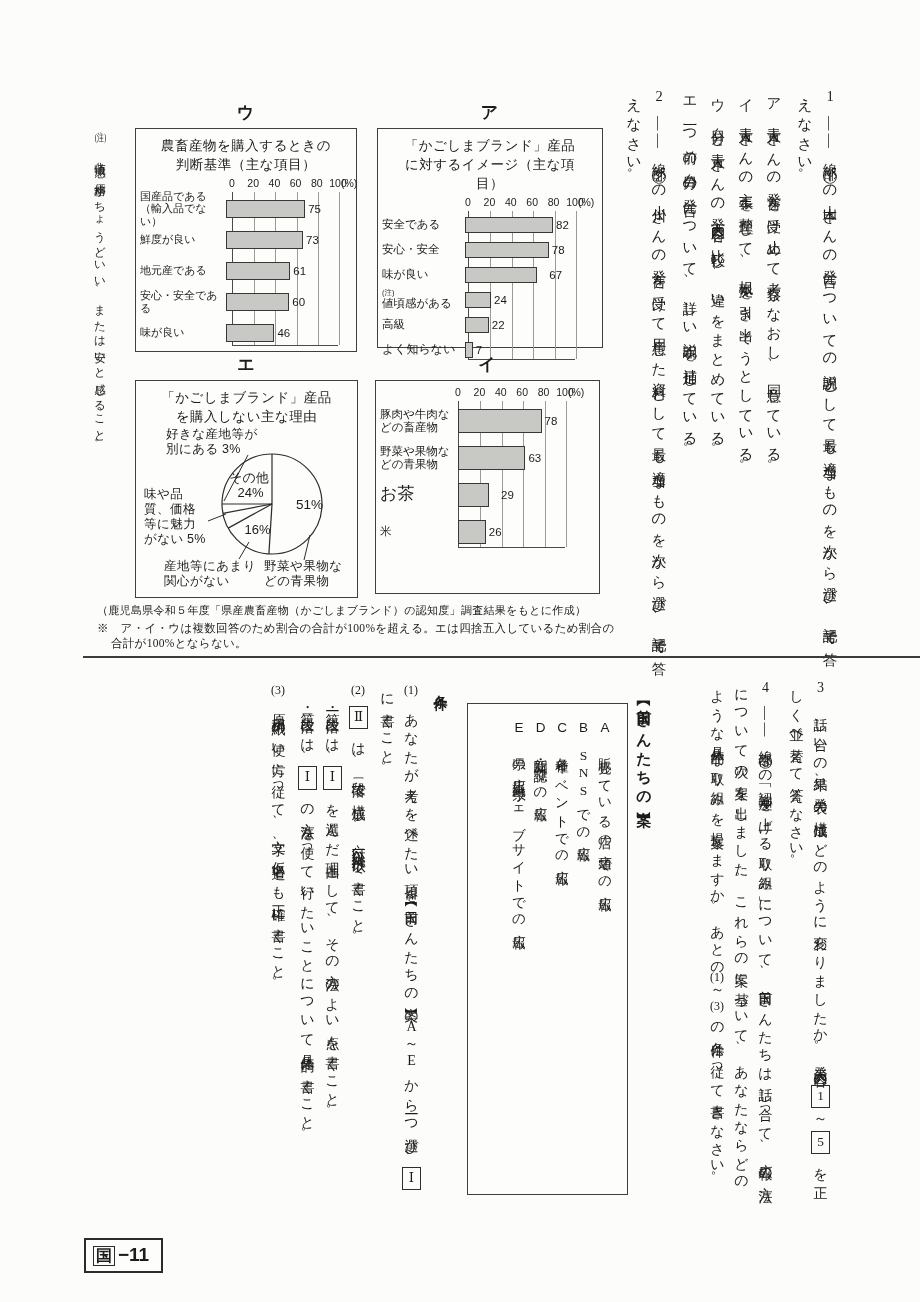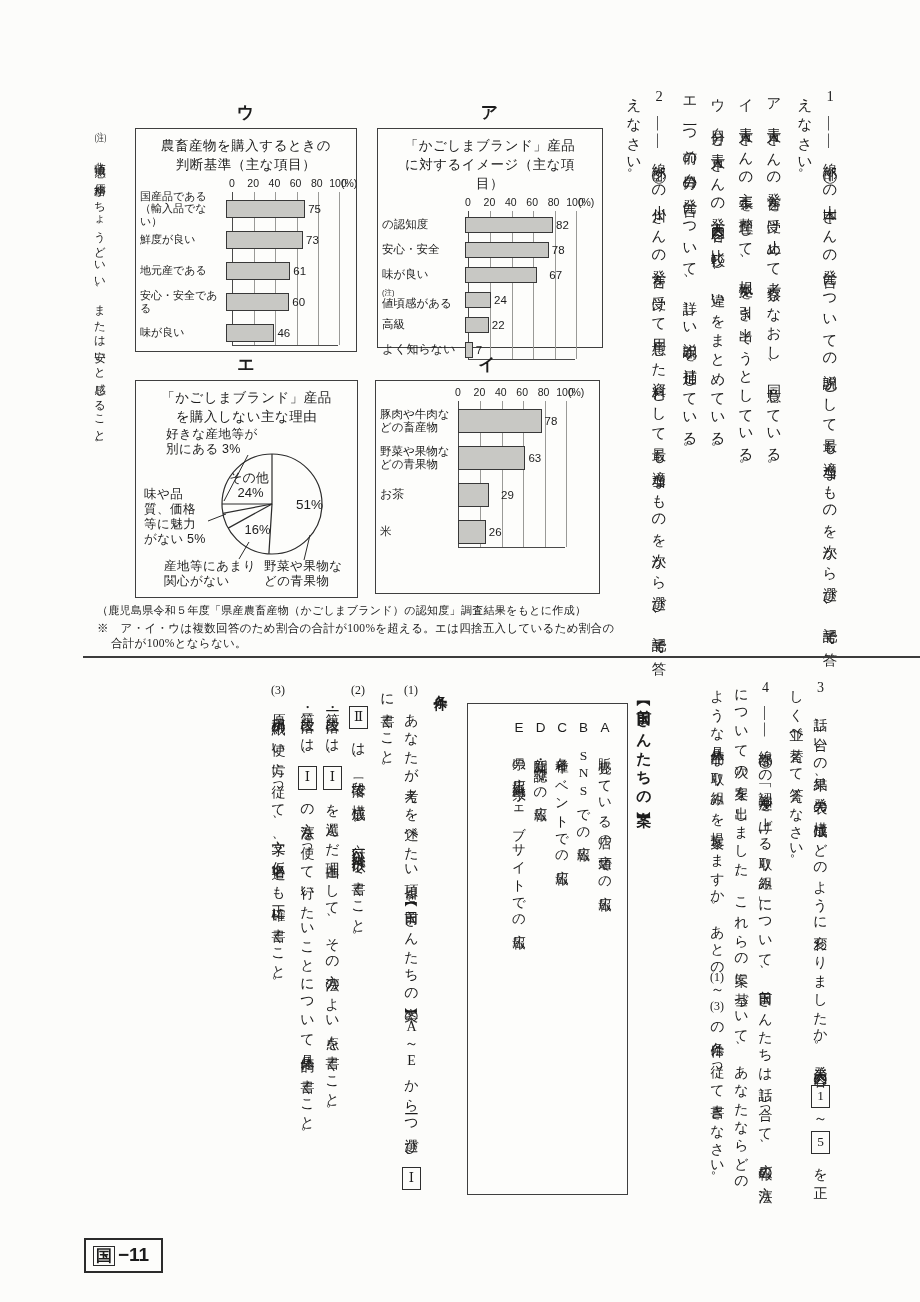--- a/index.html
+++ b/index.html
@@ -120,21 +120,21 @@
         </div>
         <div class="cplot">
           <div class="cgrid" style="left:86px;width:107px">
             <u style="left:21.4px"></u>
             <u style="left:42.8px"></u>
             <u style="left:64.2px"></u>
             <u style="left:85.6px"></u>
             <u style="left:107.0px"></u>
           </div>
           <div class="brow" style="height:25px">
-            <div class="blabel" style="width:86px;font-size:11.5px">の認知度</div>
+            <div class="blabel" style="width:86px;font-size:11.5px">安全である</div>
             <div class="btrack" style="width:137px">
               <div class="bbar" style="width:87.7px;height:16px"></div>
               <span class="bval" style="left:90.7px">82</span>
             </div>
           </div>
           <div class="brow" style="height:25px">
             <div class="blabel" style="width:86px;font-size:11.5px">安心・安全</div>
             <div class="btrack" style="width:137px">
               <div class="bbar" style="width:83.5px;height:16px"></div>
               <span class="bval" style="left:86.5px">78</span>
@@ -199,21 +199,21 @@
             </div>
           </div>
           <div class="brow" style="height:37px">
             <div class="blabel" style="width:78px;font-size:11.5px">野菜や果物などの青果物</div>
             <div class="btrack" style="width:137px">
               <div class="bbar" style="width:67.4px;height:24px"></div>
               <span class="bval" style="left:70.4px">63</span>
             </div>
           </div>
           <div class="brow" style="height:37px">
-            <div class="blabel" style="width:78px;font-size:12px">お茶</div>
+            <div class="blabel" style="width:78px;font-size:17px">お茶</div>
             <div class="btrack" style="width:137px">
               <div class="bbar" style="width:31.0px;height:24px"></div>
               <span class="bval" style="left:43px">29</span>
             </div>
           </div>
           <div class="brow" style="height:37px">
             <div class="blabel" style="width:78px;font-size:11.5px">米</div>
             <div class="btrack" style="width:137px">
               <div class="bbar" style="width:27.8px;height:24px"></div>
               <span class="bval" style="left:30.8px">26</span>

